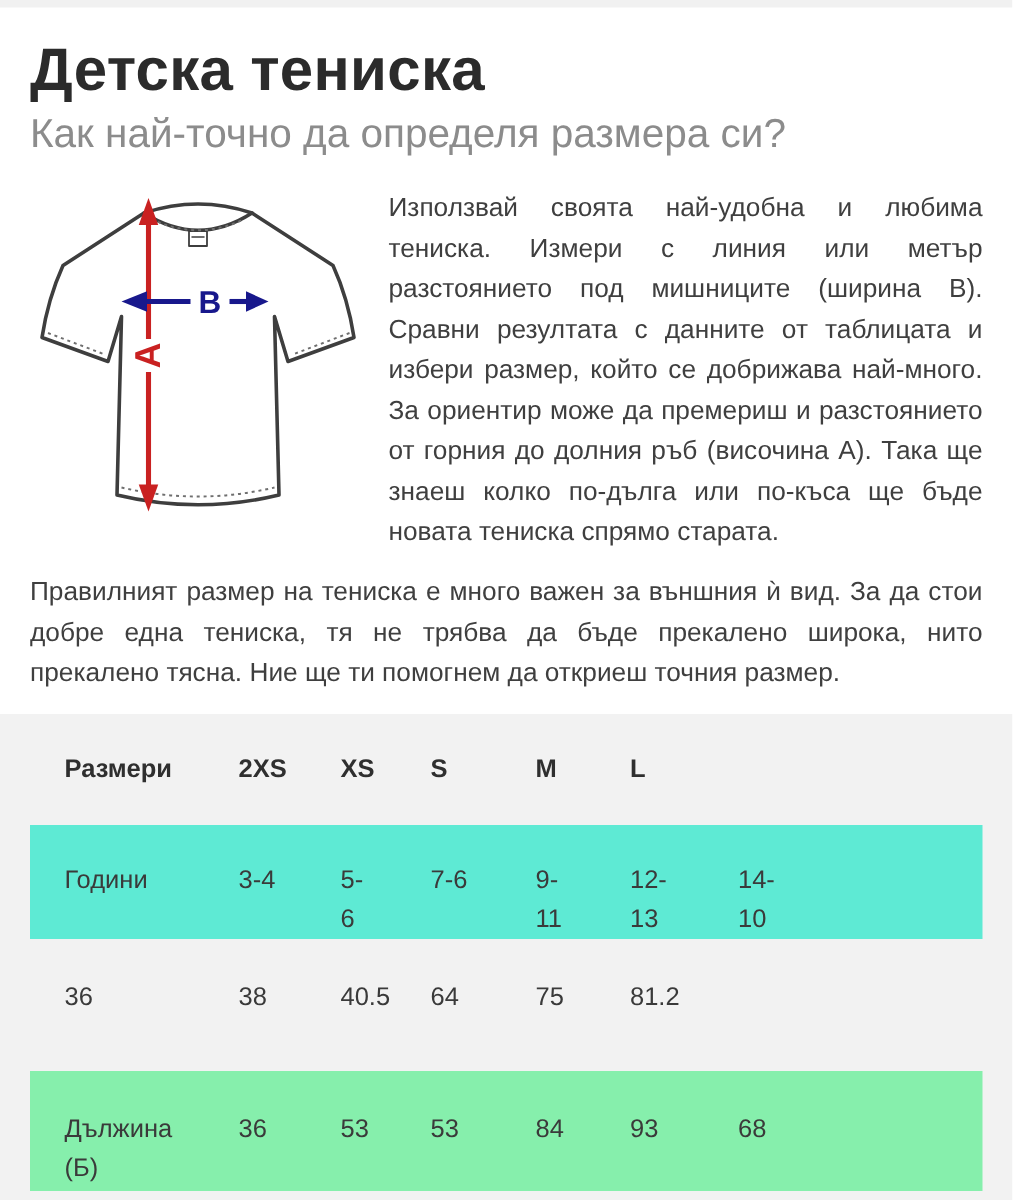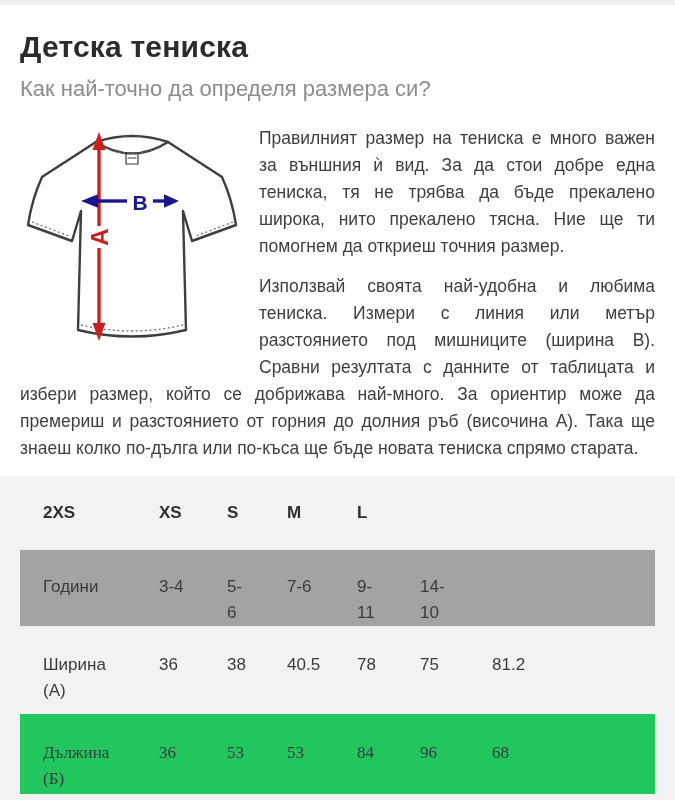--- a/index.html
+++ b/index.html
@@ -7,29 +7,29 @@
   body {
     width: 675px;
     background: #ffffff;
     font-family: "Liberation Sans", sans-serif;
     color: #3f3f3f;
   }
   .top-edge { height: 5px; background: #f1f1f1; }
   .pad { padding: 0 20px; }
   h1.page-title {
     margin: 24px 0 8px;
-    font-size: 30px;
+    font-size: 40px;
     line-height: 36px;
     font-weight: 600;
     color: #2b2b2b;
     letter-spacing: 0.2px;
   }
   h2.page-subtitle {
     margin: 0 0 20px;
-    font-size: 22px;
+    font-size: 27px;
     line-height: 32px;
     font-weight: 400;
     color: #8c8c8c;
   }
   .intro { overflow: visible; }
   .figure {
     float: left;
     width: 225px;
     height: 226px;
     margin: 2px 14px 10px 0;
@@ -58,23 +58,23 @@
     margin: 0 20px;
     padding-left: 23px;
   }
   .trow .cell { white-space: pre-line; line-height: 26px; color: #3a3a3a; }
   .trow-header {
     height: 74px;
     align-items: center;
   }
   .trow-header .cell { font-weight: 700; color: #2f2f2f; }
   .trow-data { align-items: start; }
-  .row-years   { height: 76px; padding-top: 24px; background: #a3a3a3; }
+  .row-years   { height: 76px; padding-top: 24px; background: #5eead4; }
   .row-width   { height: 88px; padding-top: 26px; }
-  .row-length  { height: 80px; padding-top: 26px; background: #22c55e; font-family: Liberation Serif, serif; }
+  .row-length  { height: 80px; padding-top: 26px; background: #86efac; }
 </style>
 </head>
 <body>
 
 <div class="top-edge"></div>
 
 <div class="pad">
   <h1 class="page-title">Детска тениска</h1>
   <h2 class="page-subtitle">Как най-точно да определя размера си?</h2>
 
@@ -106,61 +106,62 @@
 
         <g>
           <line x1="76" y1="74" x2="107" y2="74" stroke="#18188c" stroke-width="3.4"></line>
           <line x1="133" y1="74" x2="146" y2="74" stroke="#18188c" stroke-width="3.4"></line>
           <polygon points="61,74 78,67.2 78,80.8" fill="#18188c"></polygon>
           <polygon points="159,74 144,67.2 144,80.8" fill="#18188c"></polygon>
           <text x="120" y="75" text-anchor="middle" dominant-baseline="central" font-size="21" font-weight="bold" fill="#18188c">B</text>
         </g>
       </svg>
     </div>
+    <p class="body-text">Използвай своята най-удобна и любима тениска. Измери с линия или метър разстоянието под мишниците (ширина В). Сравни резултата с данните от таблицата и избери размер, който се добрижава най-много. За ориентир може да премериш и разстоянието от горния до долния ръб (височина А). Така ще знаеш колко по-дълга или по-къса ще бъде новата тениска спрямо старата.</p>
     <p class="body-text">Правилният размер на тениска е много важен за външния ѝ вид. За да стои добре една тениска, тя не трябва да бъде прекалено широка, нито прекалено тясна. Ние ще ти помогнем да откриеш точния размер.</p>
-    <p class="body-text">Използвай своята най-удобна и любима тениска. Измери с линия или метър разстоянието под мишниците (ширина В). Сравни резултата с данните от таблицата и избери размер, който се добрижава най-много. За ориентир може да премериш и разстоянието от горния до долния ръб (височина А). Така ще знаеш колко по-дълга или по-къса ще бъде новата тениска спрямо старата.</p>
     <div class="clear"></div>
   </div>
 </div>
 
 <div class="size-table">
   <div class="trow trow-header">
+    <div class="cell">Размери</div>
     <div class="cell">2XS</div>
     <div class="cell">XS</div>
     <div class="cell">S</div>
     <div class="cell">M</div>
     <div class="cell">L</div>
   </div>
 
   <div class="trow trow-data row-years">
     <div class="cell">Години</div>
     <div class="cell">3-4</div>
     <div class="cell">5-
 6</div>
     <div class="cell">7-6</div>
     <div class="cell">9-
 11</div>
+    <div class="cell">12-
+13</div>
     <div class="cell">14-
 10</div>
   </div>
 
   <div class="trow trow-data row-width">
-    <div class="cell">Ширина
-(А)</div>
     <div class="cell">36</div>
     <div class="cell">38</div>
     <div class="cell">40.5</div>
-    <div class="cell">78</div>
+    <div class="cell">64</div>
     <div class="cell">75</div>
     <div class="cell">81.2</div>
   </div>
 
   <div class="trow trow-data row-length">
     <div class="cell">Дължина
 (Б)</div>
     <div class="cell">36</div>
     <div class="cell">53</div>
     <div class="cell">53</div>
     <div class="cell">84</div>
-    <div class="cell">96</div>
+    <div class="cell">93</div>
     <div class="cell">68</div>
   </div>
 </div>
 
 </body></html>

